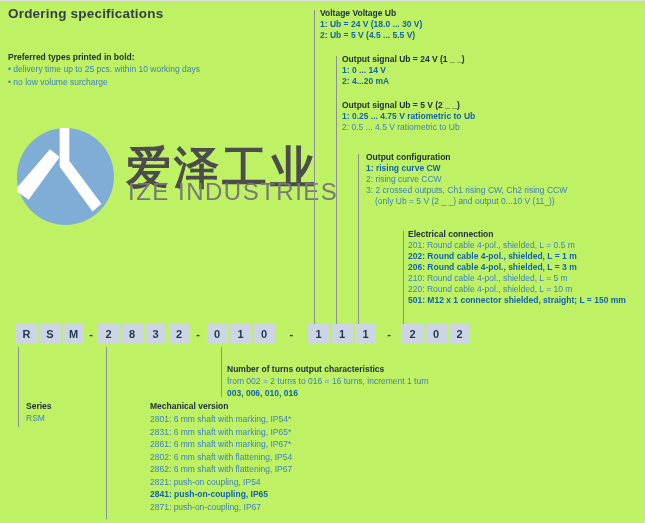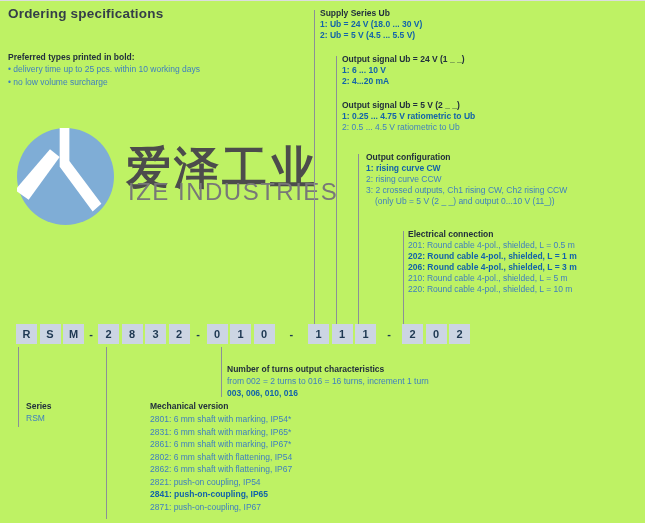--- a/index.html
+++ b/index.html
@@ -48,28 +48,28 @@
   </div>
   <div class="logo-cn">爱泽工业</div>
   <div class="logo-en">IZE INDUSTRIES</div>
 
   <div class="vline" style="left:314px;top:10px;height:314px;"></div>
   <div class="vline" style="left:336px;top:56px;height:268px;"></div>
   <div class="vline" style="left:358px;top:154px;height:170px;"></div>
   <div class="vline" style="left:403px;top:231px;height:93px;"></div>
 
   <div class="sec" style="left:320px;top:8px;">
-    <div class="h">Supply Series Ub</div>
+    <div class="h">Voltage Voltage Ub</div>
     <div class="bold">1: Ub = 24 V (18.0 ... 30 V)</div>
     <div class="bold">2: Ub = 5 V (4.5 ... 5.5 V)</div>
   </div>
 
   <div class="sec" style="left:342px;top:54px;">
     <div class="h">Output signal Ub = 24 V (1 _ _)</div>
-    <div class="bold">1: 6 ... 10 V</div>
+    <div class="bold">1: 0 ... 14 V</div>
     <div class="bold">2: 4...20 mA</div>
   </div>
 
   <div class="sec" style="left:342px;top:100px;">
     <div class="h">Output signal Ub = 5 V (2 _ _)</div>
     <div class="bold">1: 0.25 ... 4.75 V ratiometric to Ub</div>
     <div class="blue">2: 0.5 ... 4.5 V ratiometric to Ub</div>
   </div>
 
   <div class="sec" style="left:366px;top:152px;">
@@ -80,20 +80,21 @@
     <div class="blue indent">(only Ub = 5 V (2 _ _) and output 0...10 V (11_))</div>
   </div>
 
   <div class="sec" style="left:408px;top:229px;">
     <div class="h">Electrical connection</div>
     <div class="blue">201: Round cable 4-pol., shielded, L = 0.5 m</div>
     <div class="bold">202: Round cable 4-pol., shielded, L = 1 m</div>
     <div class="bold">206: Round cable 4-pol., shielded, L = 3 m</div>
     <div class="blue">210: Round cable 4-pol., shielded, L = 5 m</div>
     <div class="blue">220: Round cable 4-pol., shielded, L = 10 m</div>
+    <div class="bold">501: M12 x 1 connector shielded, straight; L = 150 mm</div>
   </div>
 
   <div class="coderow">
     <div class="cbox">R</div>
     <div class="cbox">S</div>
     <div class="cbox">M</div>
     <div class="dash d1">-</div>
     <div class="cbox">2</div>
     <div class="cbox">8</div>
     <div class="cbox">3</div>

